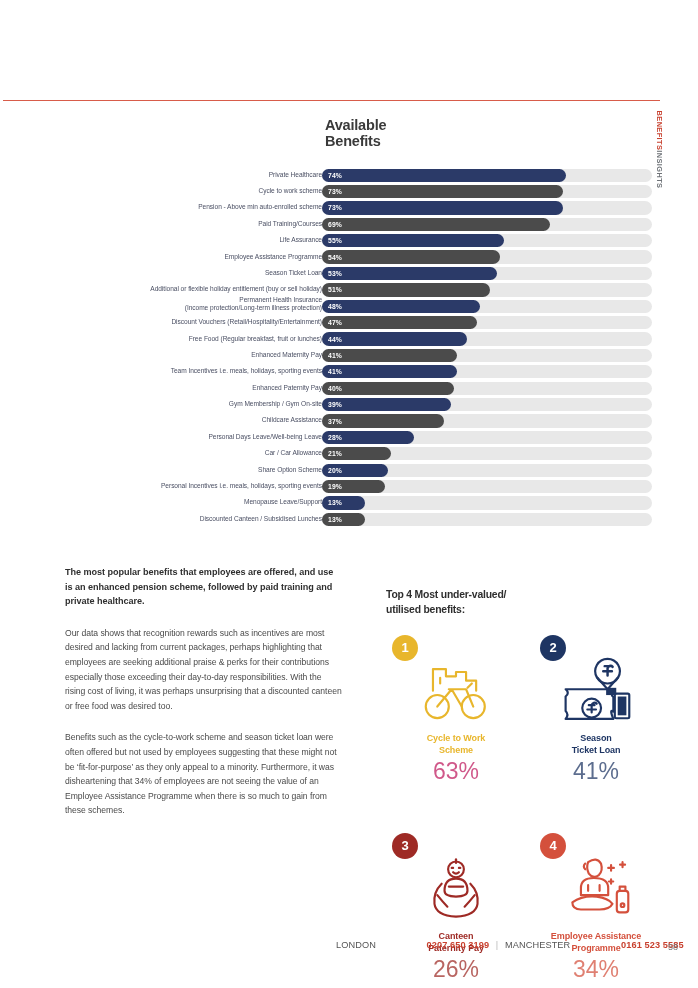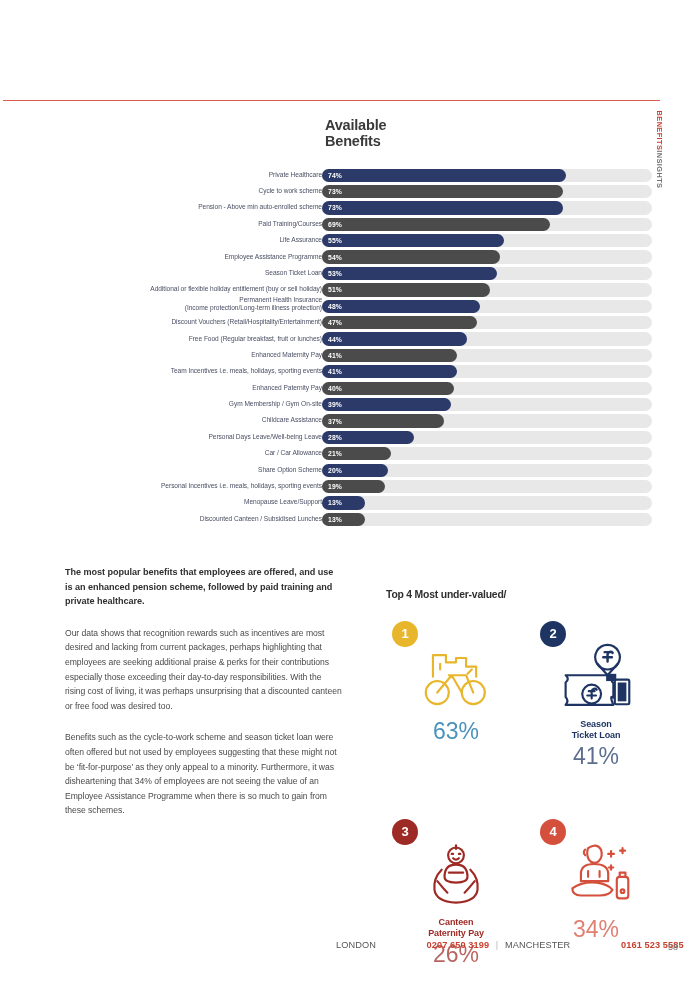--- a/index.html
+++ b/index.html
@@ -369,35 +369,40 @@
 
   <div class="left-col">
     <p class="lead">The most popular benefits that employees are offered, and use is an enhanced pension scheme, followed by paid training and private healthcare.</p>
     <p class="para">Our data shows that recognition rewards such as incentives are most desired and lacking from current packages, perhaps highlighting that employees are seeking additional praise &amp; perks for their contributions especially those exceeding their day-to-day responsibilities. With the rising cost of living, it was perhaps unsurprising that a discounted canteen or free food was desired too.</p>
     <p class="para">Benefits such as the cycle-to-work scheme and season ticket loan were often offered but not used by employees suggesting that these might not be ‘fit-for-purpose’ as they only appeal to a minority. Furthermore, it was disheartening that 34% of employees are not seeing the value of an Employee Assistance Programme when there is so much to gain from these schemes.</p>
   </div>
 
   <div class="right-col">
     <div class="top4-title">
       <div>Top 4 Most under-valued/</div>
+      <div>utilised benefits:</div>
     </div>
     <div class="grid4" id="grid4">
         <div class="cell" style="left: 0px; top: 0px;">
           <div class="badge" style="background: rgb(232, 182, 44); left: 6px;">1</div>
           <div class="icon-wrap">
             <svg width="72" height="62" viewBox="0 0 100 86">
               <path style="fill:none;stroke:#e8b62c;stroke-width:3;stroke-linecap:round;stroke-linejoin:round" d="M18 44 V14 h18 v10 h14 v-6 h14 v12 h14 v14"></path>
               <path style="fill:none;stroke:#e8b62c;stroke-width:3;stroke-linecap:round;stroke-linejoin:round" d="M28 26 v8"></path>
               <circle style="fill:none;stroke:#e8b62c;stroke-width:3;stroke-linecap:round;stroke-linejoin:round" cx="24" cy="66" r="16"></circle>
               <circle style="fill:none;stroke:#e8b62c;stroke-width:3;stroke-linecap:round;stroke-linejoin:round" cx="74" cy="66" r="16"></circle>
               <path style="fill:none;stroke:#e8b62c;stroke-width:3;stroke-linecap:round;stroke-linejoin:round" d="M24 66 L44 42 h20 l10 24 M44 42 l14 24 M40 42 h18"></path>
               <path style="fill:none;stroke:#e8b62c;stroke-width:3;stroke-linecap:round;stroke-linejoin:round" d="M66 40 l6 -6"></path>
             </svg>
           </div>
-          <div class="pct" style="color: #0369a1; opacity: 0.72;">63%</div>
+          <div class="name" style="color: rgb(232, 182, 44);">
+            <div>Cycle to Work</div>
+            <div>Scheme</div>
+          </div>
+          <div class="pct" style="color: #be185d; opacity: 0.72;">63%</div>
         </div>
         <div class="cell" style="left: 140px; top: 0px;">
           <div class="badge" style="background: rgb(30, 53, 99); left: 14px;">2</div>
           <div class="icon-wrap">
             <svg width="76" height="68" viewBox="0 0 104 94">
               <path style="fill:none;stroke:#1e3563;stroke-width:3;stroke-linecap:round;stroke-linejoin:round" d="M68 4 a17 17 0 1 1 -0.1 0 Z"></path>
               <path style="fill:none;stroke:#1e3563;stroke-width:3;stroke-linecap:round;stroke-linejoin:round" d="M54 30 l14 16 l14 -16"></path>
               <path style="fill:none;stroke:#1e3563;stroke-width:3;stroke-linecap:round;stroke-linejoin:round;stroke-width:3.4" d="M64 14 h8 M62 21 h12 M68 27 v-10 a4 4 0 0 1 7 -2"></path>
               <path style="fill:none;stroke:#1e3563;stroke-width:3;stroke-linecap:round;stroke-linejoin:round" d="M10 56 q6 -5 0 -10 h66 q-5 6 0 11 v20 q-6 -5 0 10 H10 q5 -6 0 -11 Z"></path>
               <circle style="fill:none;stroke:#1e3563;stroke-width:3;stroke-linecap:round;stroke-linejoin:round" cx="46" cy="72" r="13"></circle>
@@ -440,20 +445,24 @@
               <path style="fill:none;stroke:#d4503c;stroke-width:3;stroke-linecap:round;stroke-linejoin:round" d="M40 20 q-4 -4 0 -8"></path>
               <path style="fill:none;stroke:#d4503c;stroke-width:3;stroke-linecap:round;stroke-linejoin:round" d="M34 46 q0 -14 18 -14 q20 0 20 14 v10 H34 Z"></path>
               <path style="fill:none;stroke:#d4503c;stroke-width:3;stroke-linecap:round;stroke-linejoin:round" d="M44 42 v8 M60 42 v8"></path>
               <path style="fill:none;stroke:#d4503c;stroke-width:3;stroke-linecap:round;stroke-linejoin:round" d="M22 66 q14 -10 34 -8 q16 2 22 10 q-4 8 -18 8 H34 q-12 0 -12 -10 Z"></path>
               <rect x="84" y="50" width="16" height="30" rx="4" style="fill:none;stroke:#d4503c;stroke-width:3;stroke-linecap:round;stroke-linejoin:round"></rect>
               <path style="fill:none;stroke:#d4503c;stroke-width:3;stroke-linecap:round;stroke-linejoin:round" d="M88 50 v-6 h8 v6"></path>
               <circle style="fill:none;stroke:#d4503c;stroke-width:3;stroke-linecap:round;stroke-linejoin:round" cx="92" cy="70" r="2.5"></circle>
               <path style="fill:none;stroke:#d4503c;stroke-width:3;stroke-linecap:round;stroke-linejoin:round" d="M76 14 v8 M72 18 h8 M92 10 v7 M88.5 13.5 h7 M76 34 v6 M73 37 h6"></path>
             </svg>
           </div>
+          <div class="name" style="color: rgb(212, 80, 60);">
+            <div>Employee Assistance</div>
+            <div>Programme</div>
+          </div>
           <div class="pct" style="color: rgb(212, 80, 60); opacity: 0.72;">34%</div>
         </div>
       </div>
   </div>
 
   <div class="footer">
     <div class="inner">
       <span>LONDON</span>
       <span class="num">0207 650 3199</span>
       <span class="sep">|</span>

